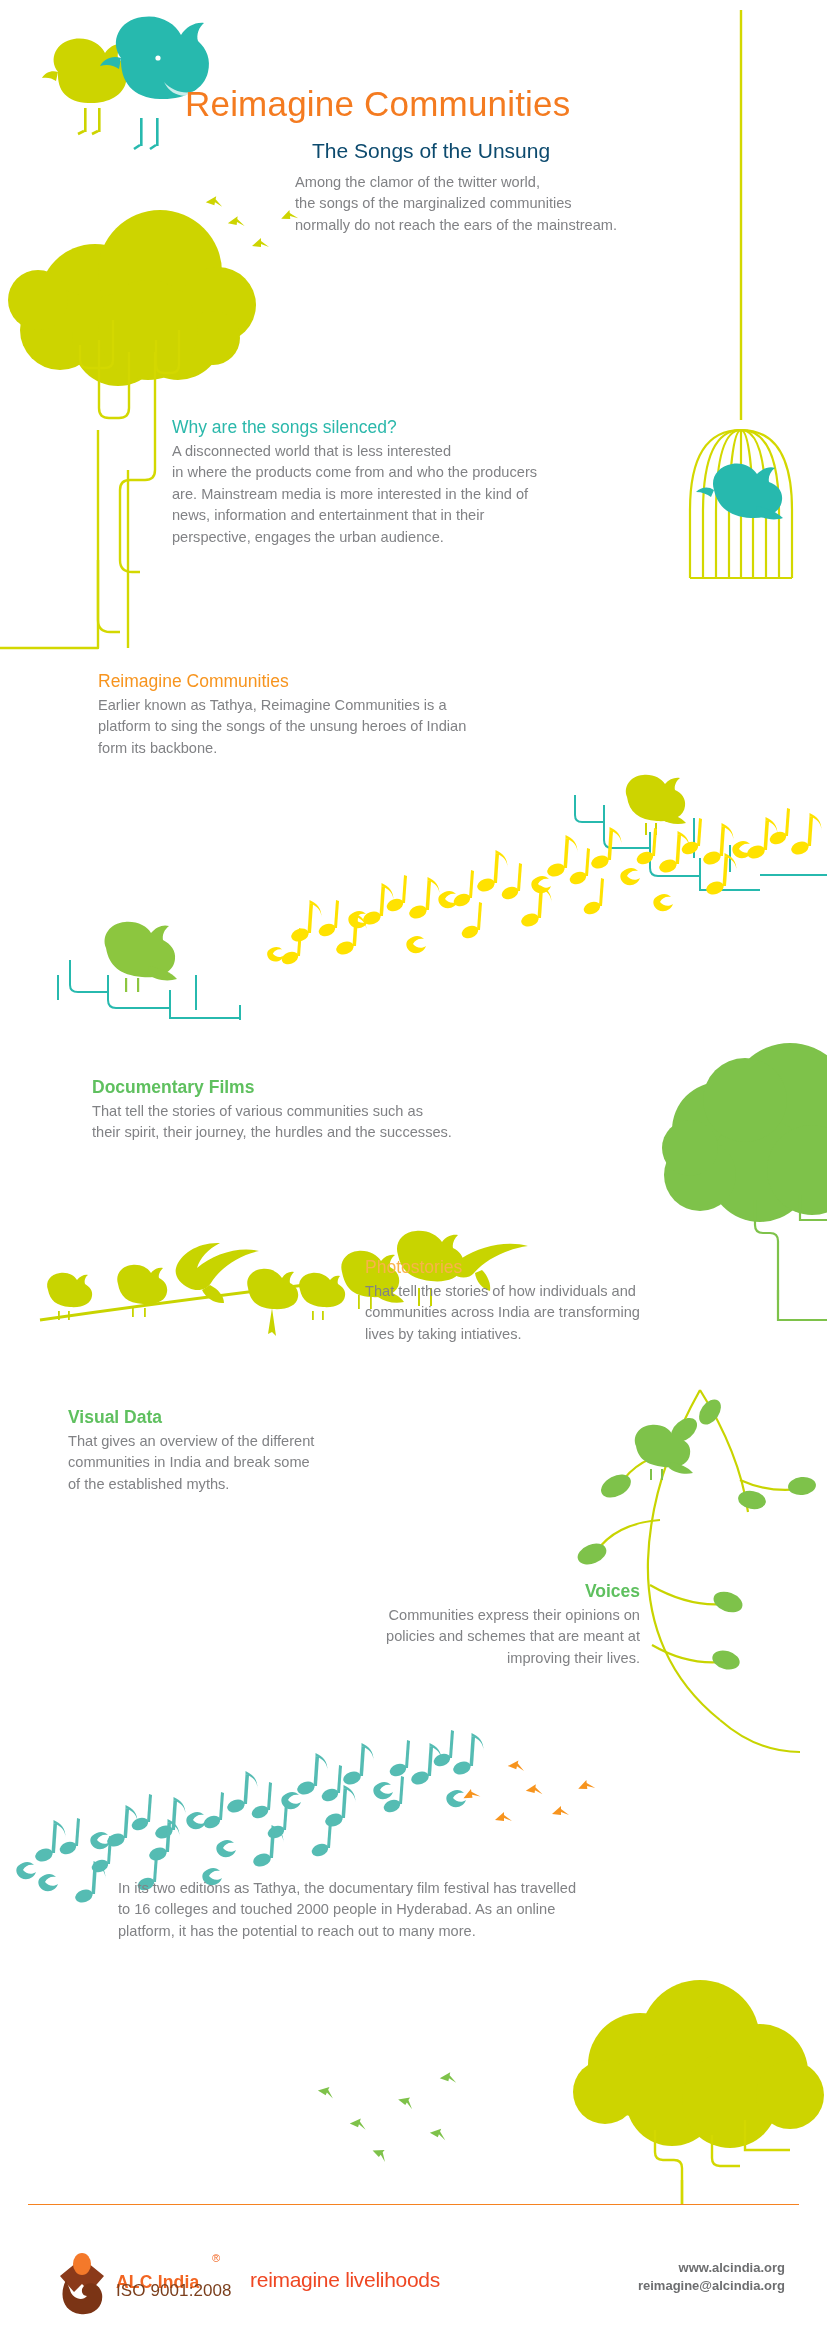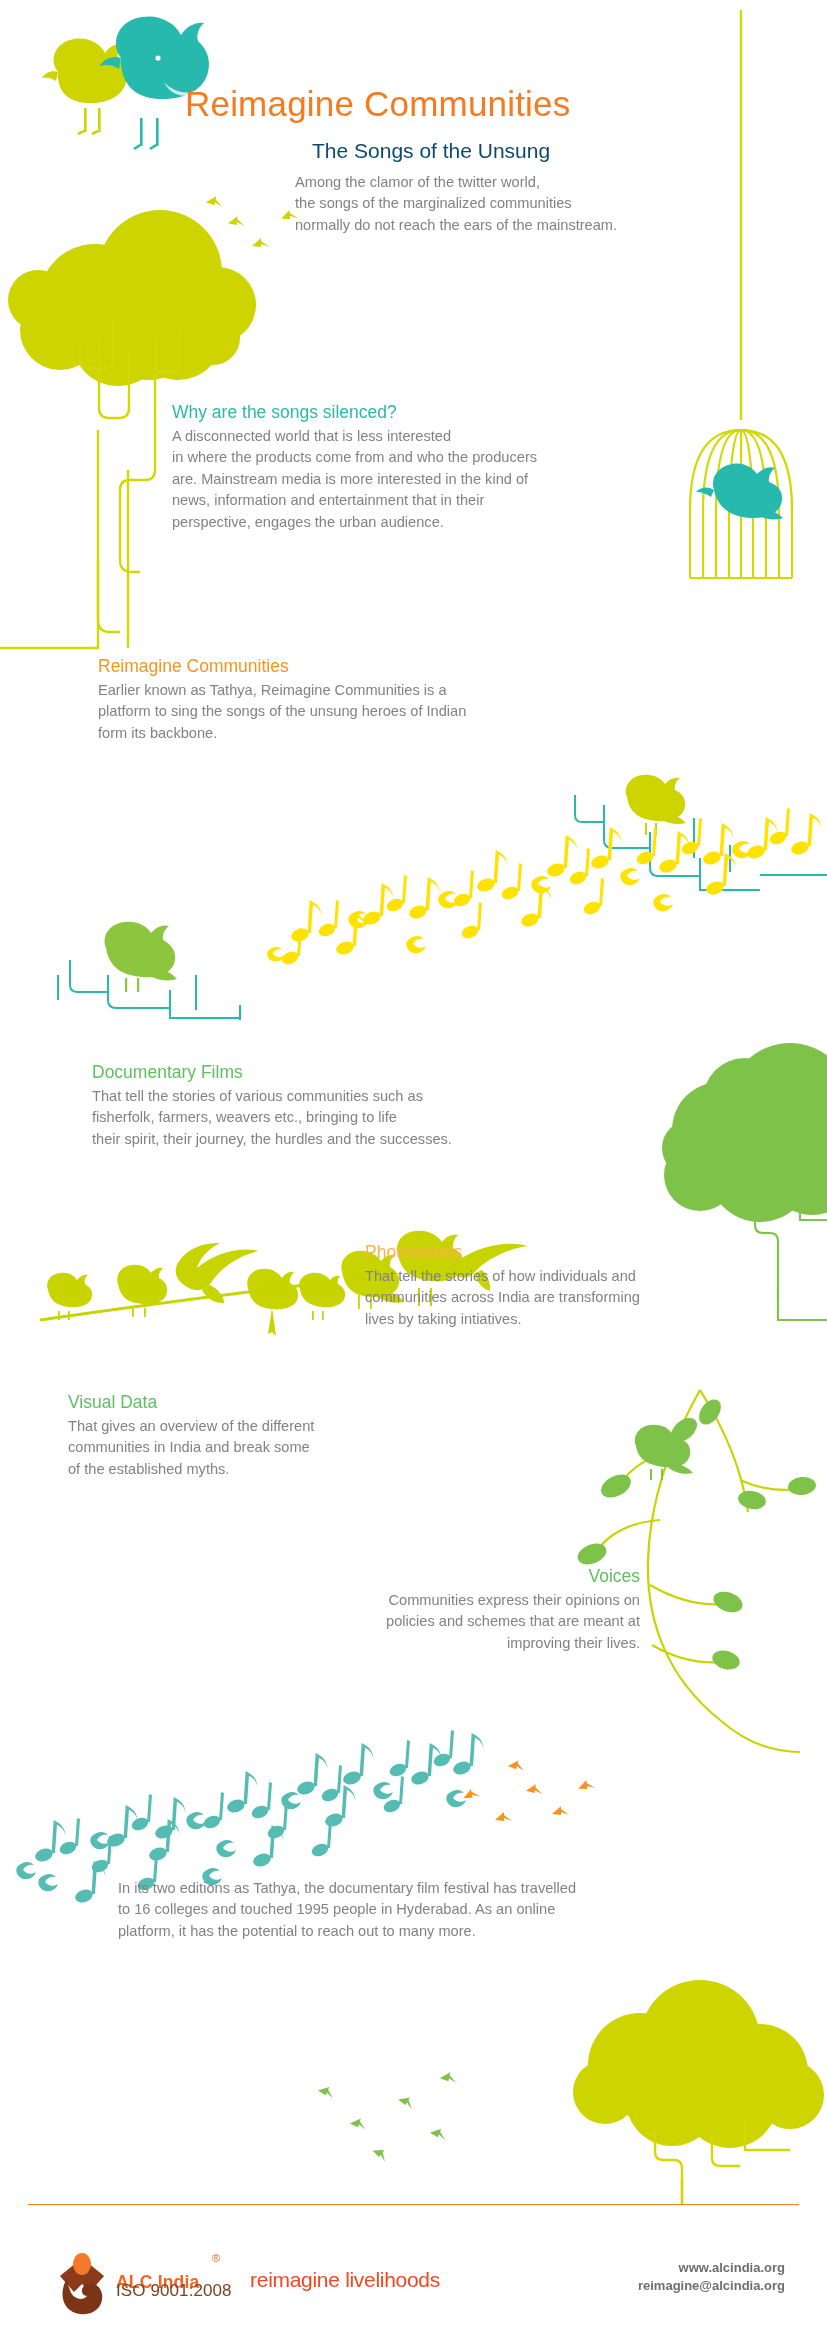--- a/index.html
+++ b/index.html
@@ -33,31 +33,31 @@
   .h2{
     font-size:21px;
     color:#0c4a6e;
     font-weight:400;
     line-height:1.2;
   }
   .sec-h{
     font-size:17.5px;
     font-weight:400;
     line-height:1.25;
-    margin:0 0 2px 0;
+    margin:15px 0 2px 0;
   }
   .body{
     font-size:14.6px;
     line-height:1.47;
     color:#818285;
     font-weight:400;
   }
   .c-orange{color:#f7941e;}
   .c-teal{color:#2bb8ab;}
-  .c-green{color:#5fc05f;}
+  .c-green{color:#5fc05f;font-weight:bold;}
   .c-amber{color:#f9b24a;}
   .right{text-align:right;}
 
   
   .footer-rule{
     position:absolute; left:28px; top:2204px;
     width:771px; height:1px; background:#f58220;
   }
   .footer-tag{
     position:absolute; left:0; top:2268px; width:690px;
@@ -429,21 +429,20 @@
       <div>Earlier known as Tathya, Reimagine Communities is a</div>
       <div>platform to sing the songs of the unsung heroes of Indian</div>
       <div>form its backbone.</div>
     </div>
   </div>
 
   <div class="txt" style="left:92px; top:1062px; width:480px;">
     <div class="sec-h c-green">Documentary Films</div>
     <div class="body">
       <div>That tell the stories of various communities such as</div>
-      <div>fisherfolk, farmers, weavers etc., bringing to life</div>
       <div>their spirit, their journey, the hurdles and the successes.</div>
     </div>
   </div>
 
   <div class="txt" style="left:365px; top:1242px; width:440px;">
     <div class="sec-h c-amber">Photostories</div>
     <div class="body">
       <div>That tell the stories of how individuals and</div>
       <div>communities across India are transforming</div>
       <div>lives by taking intiatives.</div>
@@ -464,21 +463,21 @@
     <div class="body">
       <div>Communities express their opinions on</div>
       <div>policies and schemes that are meant at</div>
       <div>improving their lives.</div>
     </div>
   </div>
 
   <div class="txt" style="left:118px; top:1878px; width:640px;">
     <div class="body">
       <div>In its two editions as Tathya, the documentary film festival has travelled</div>
-      <div>to 16 colleges and touched 1995 people in Hyderabad. As an online</div>
+      <div>to 16 colleges and touched 2000 people in Hyderabad. As an online</div>
       <div>platform, it has the potential to reach out to many more.</div>
     </div>
   </div>
 
   <div class="footer-rule"></div>
 
   <div class="logo-wrap">
     <div class="logo-text">ALC India</div>
     <div class="logo-reg">®</div>
     <div class="logo-iso">ISO 9001:2008</div>

